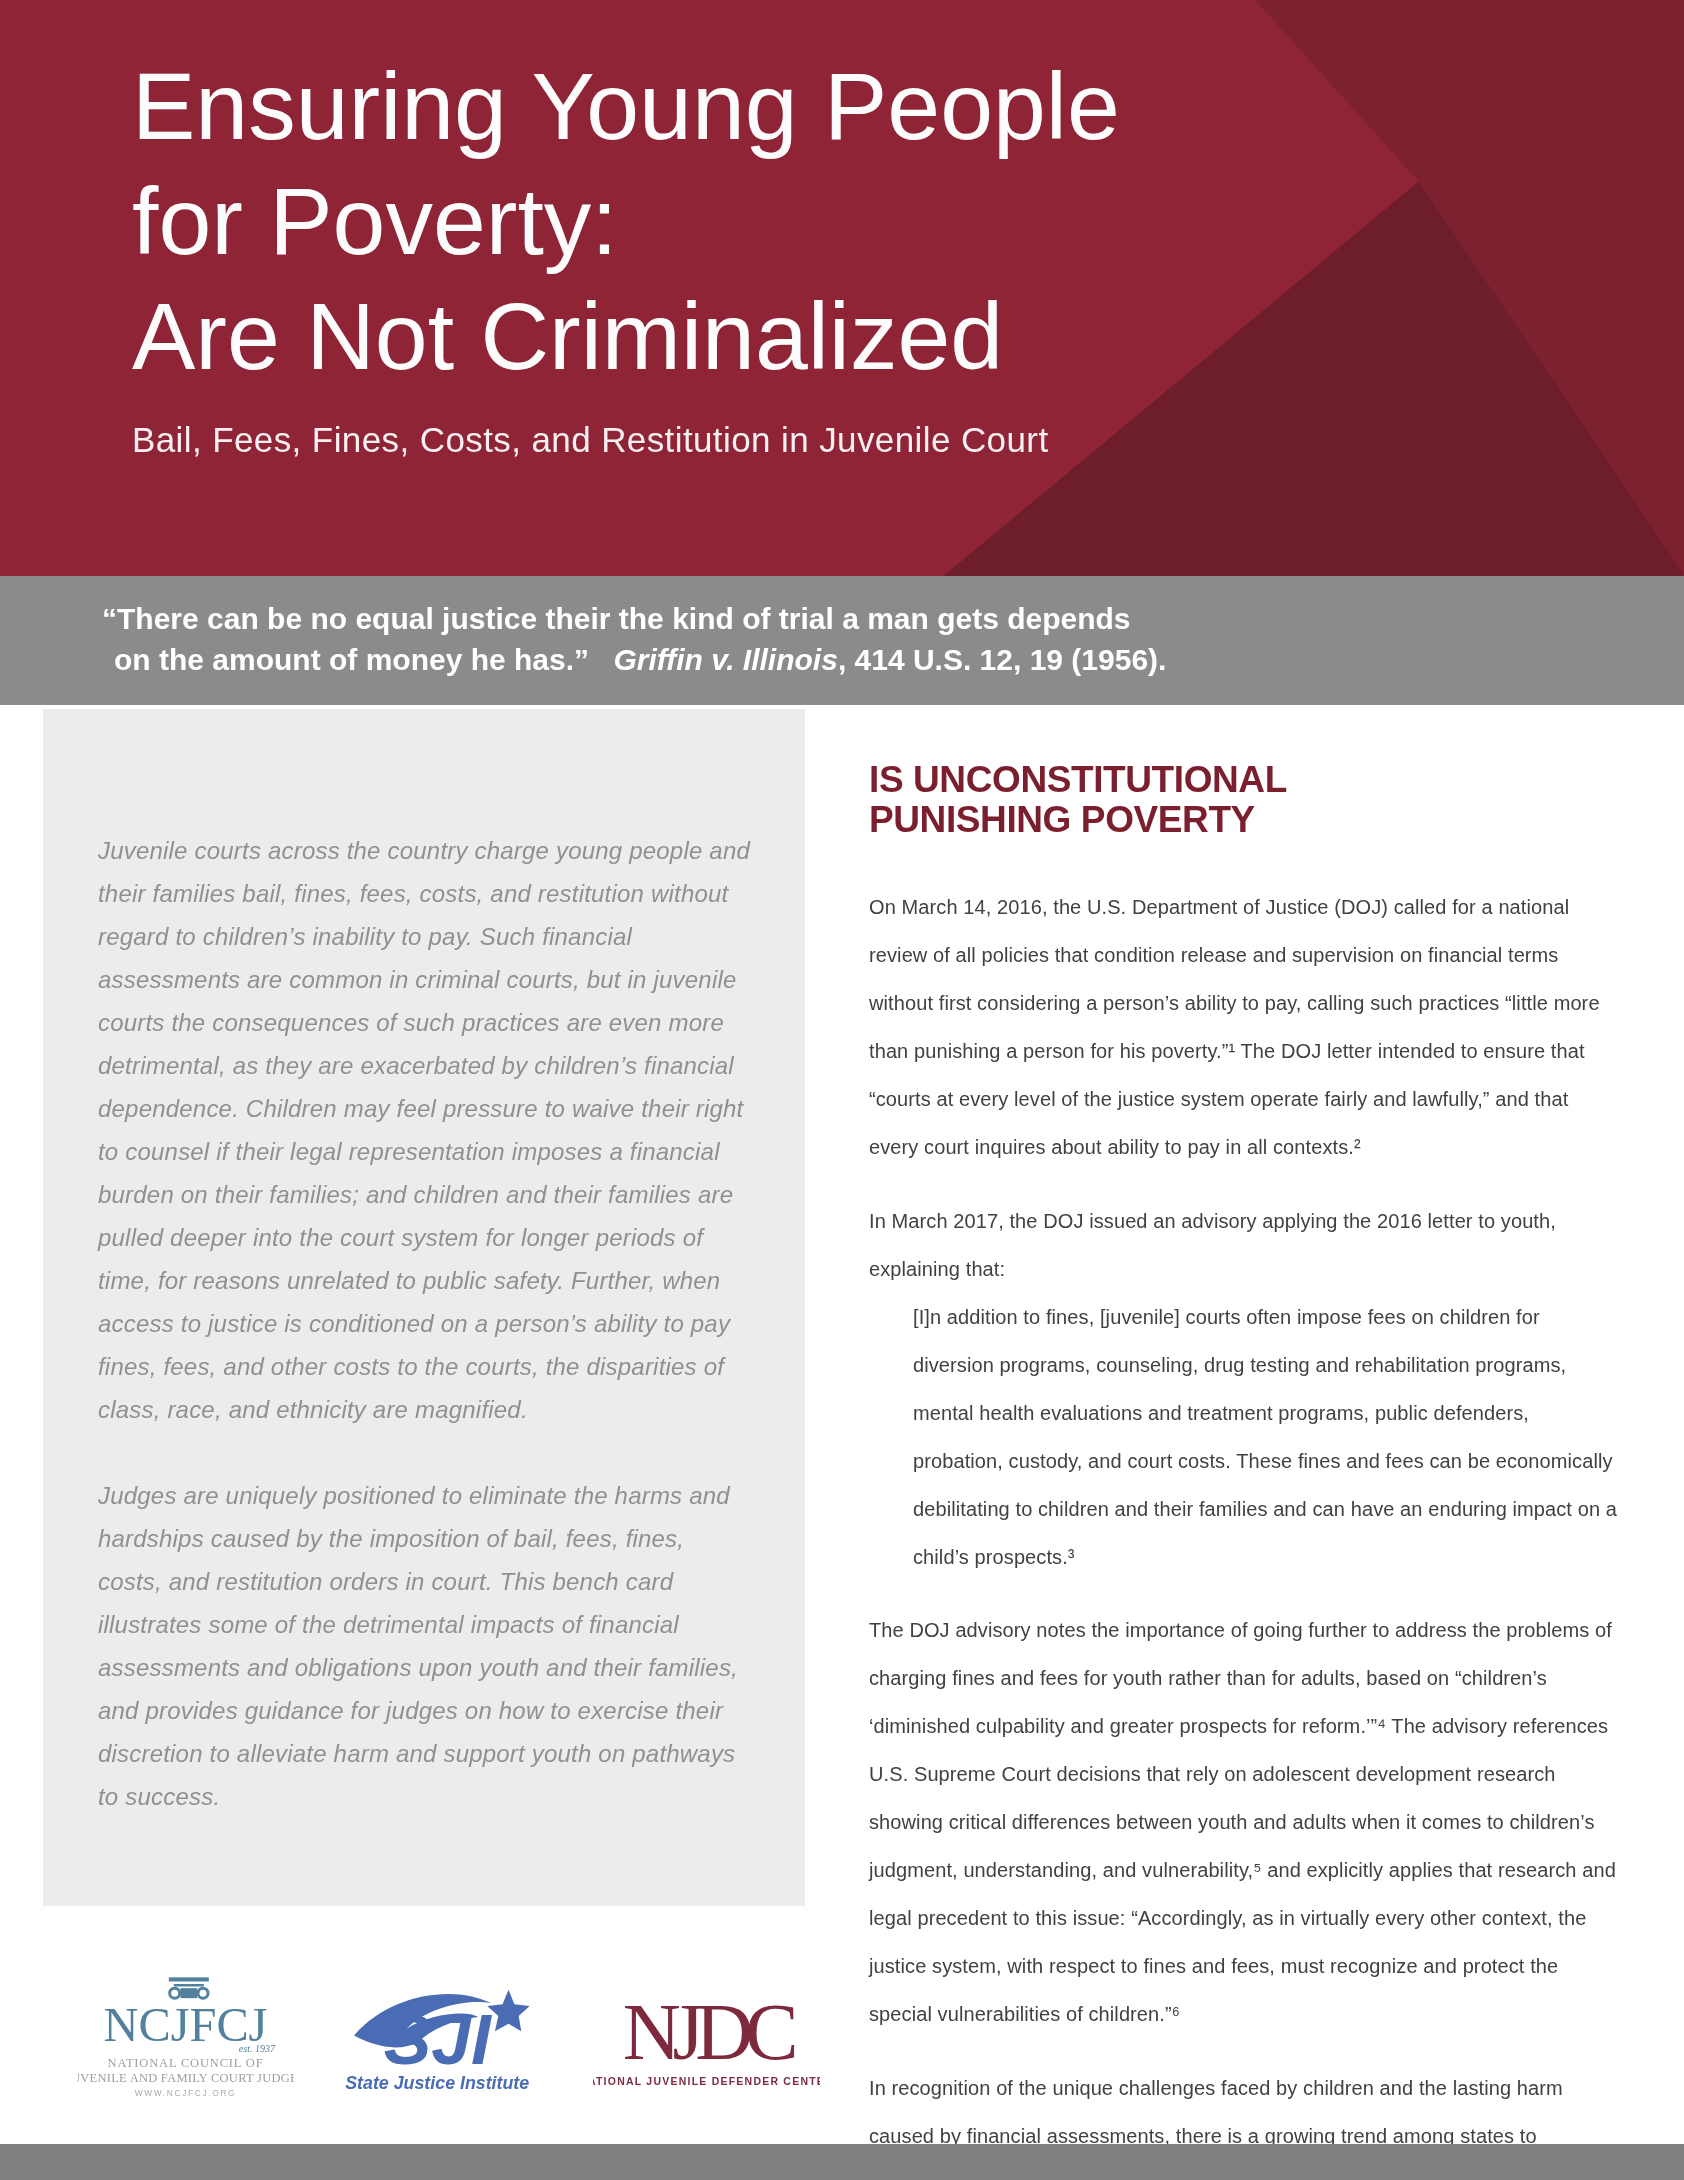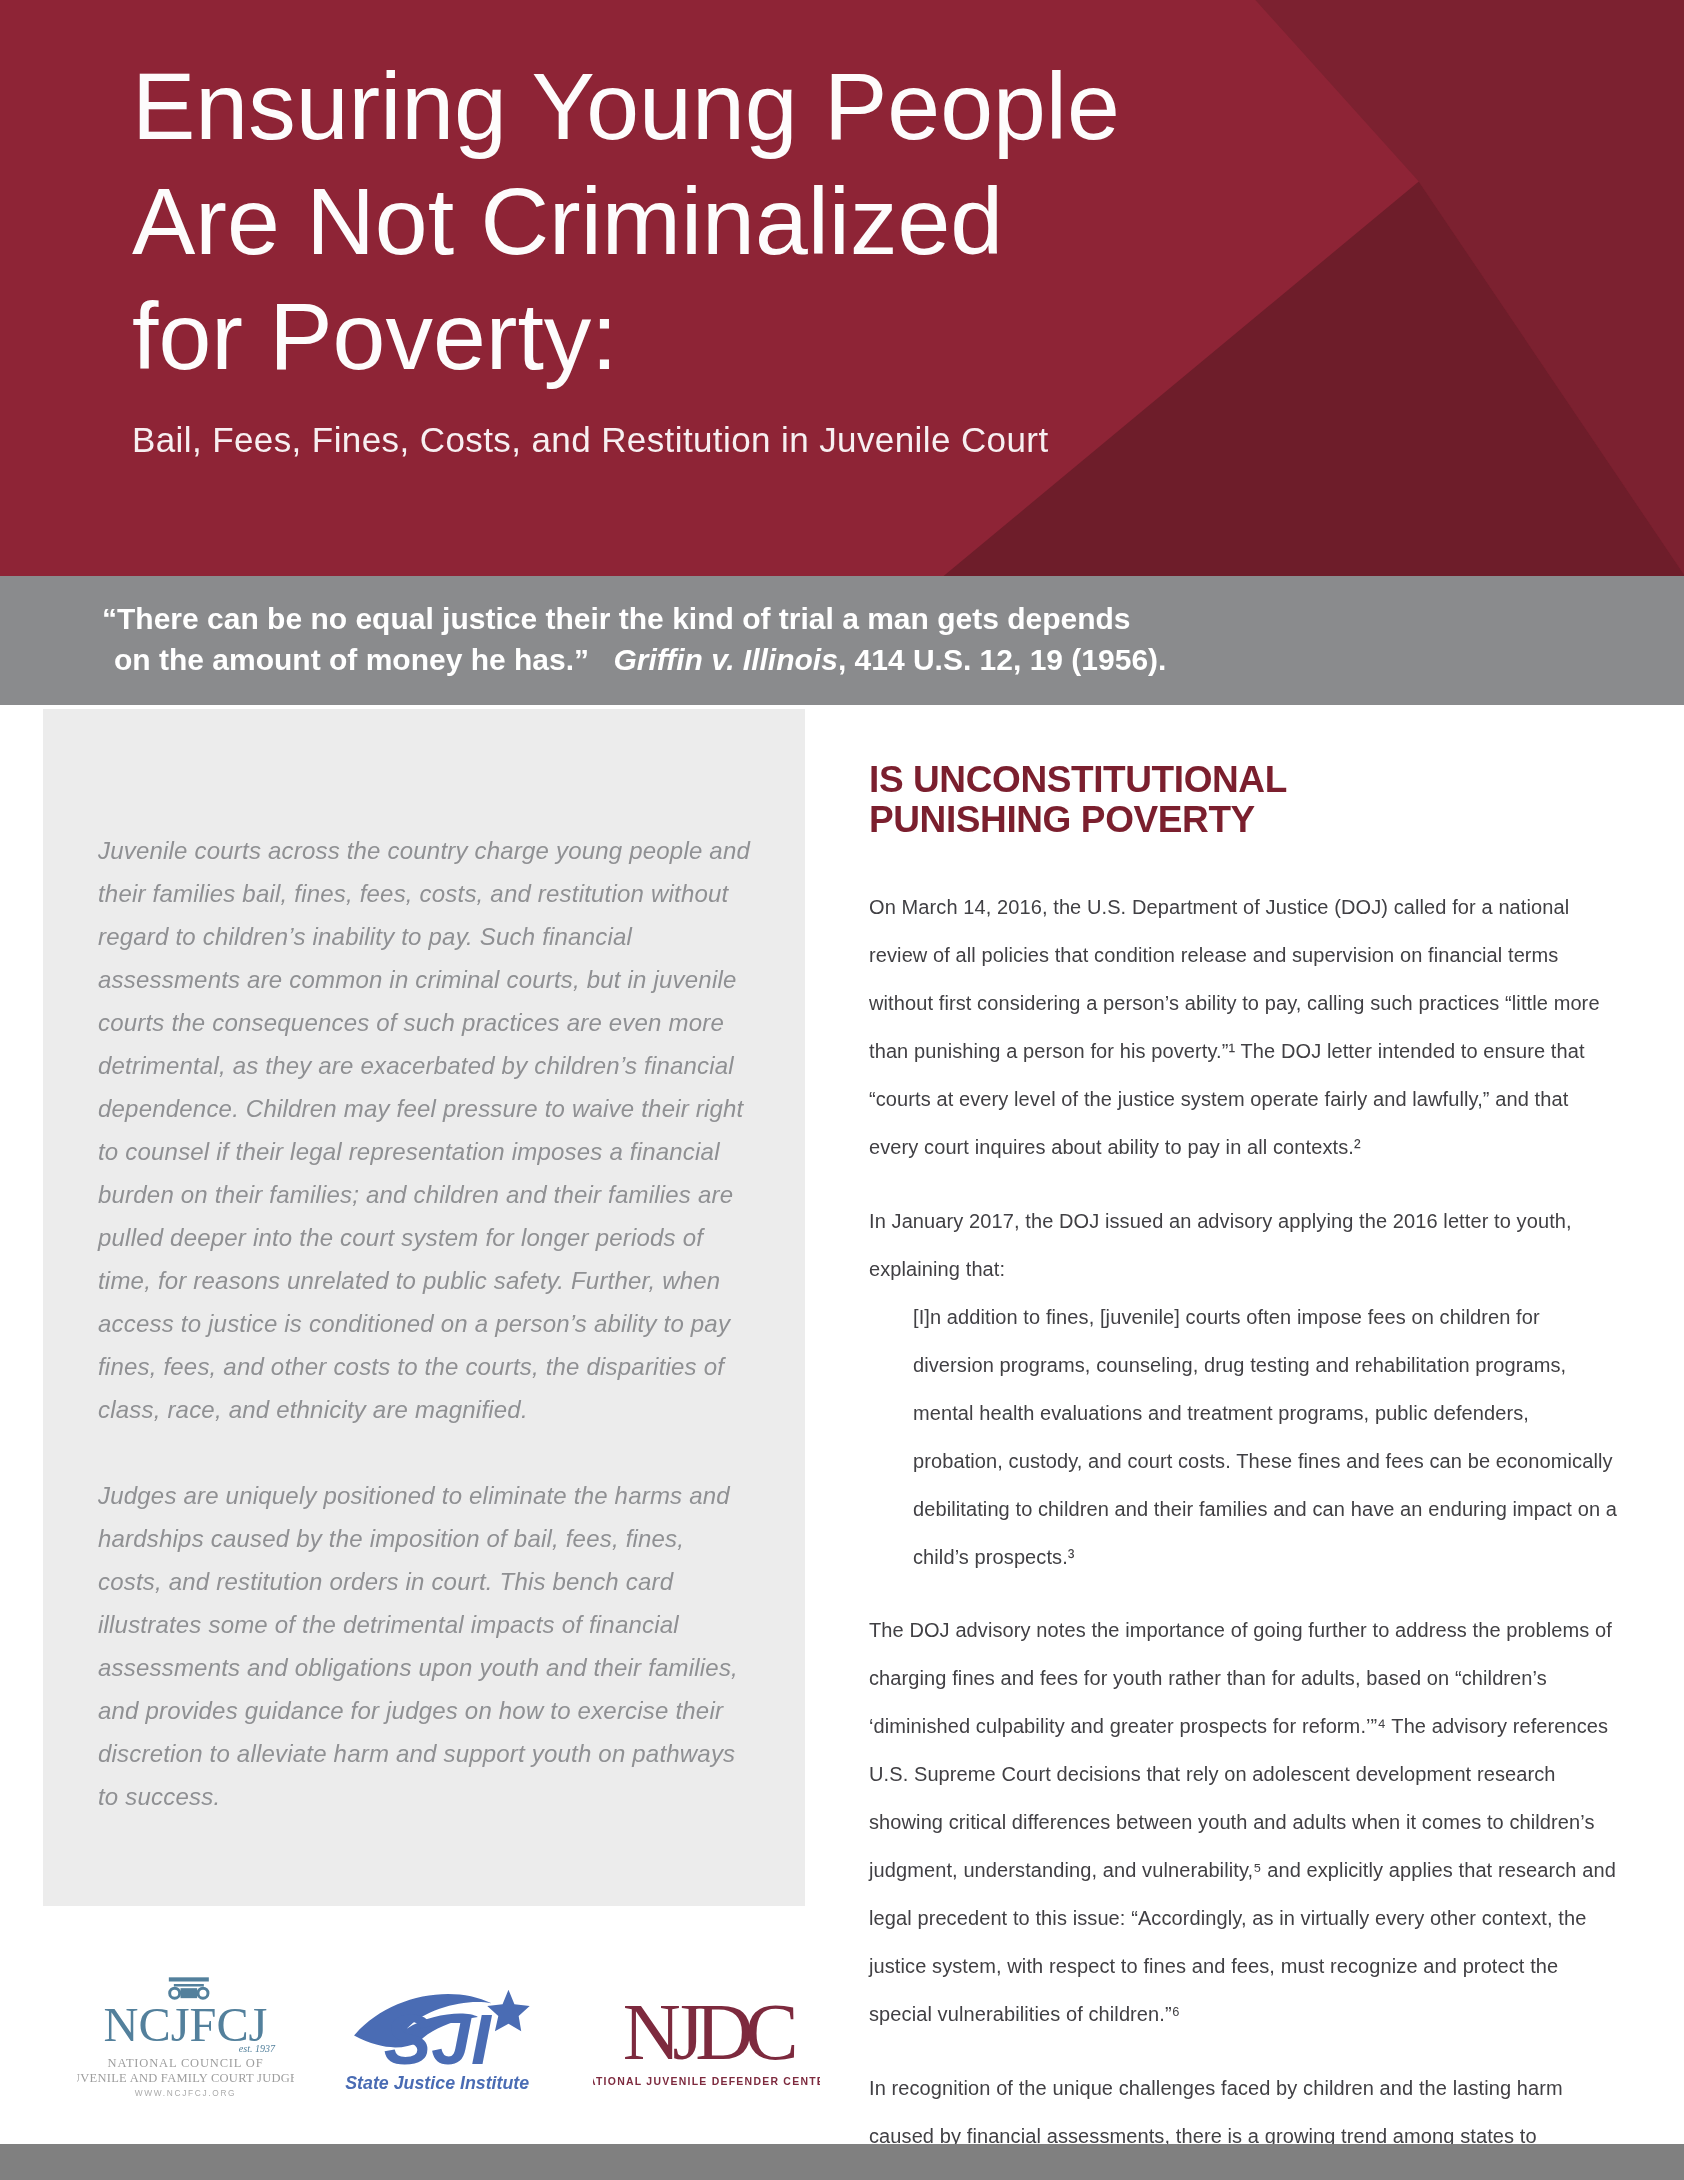--- a/index.html
+++ b/index.html
@@ -74,22 +74,22 @@
 <body>
 
 <div class="page">
 
   <header class="hero">
     <div class="hero-shade shade-a"></div>
     <div class="hero-shade shade-b"></div>
     <div class="hero-content">
       <h1>
         <span class="t-line">Ensuring Young People</span>
+        <span class="t-line">for Poverty:</span>
         <span class="t-line">Are Not Criminalized</span>
-        <span class="t-line">for Poverty:</span>
       </h1>
       <p class="subtitle">Bail, Fees, Fines, Costs, and Restitution in Juvenile Court</p>
     </div>
   </header>
 
   <section class="quote-bar">
     <p class="quote-line1">“There can be no equal justice their the kind of trial a man gets depends</p>
     <p class="quote-line2"><span>on the amount of money he has.” </span><em>Griffin v. Illinois</em><span>, 414 U.S. 12, 19 (1956).</span></p>
   </section>
 
@@ -97,21 +97,21 @@
     <p class="intro-p">Juvenile courts across the country charge young people and their families bail, fines, fees, costs, and restitution without regard to children’s inability to pay. Such financial assessments are common in criminal courts, but in juvenile courts the consequences of such practices are even more detrimental, as they are exacerbated by children’s financial dependence. Children may feel pressure to waive their right to counsel if their legal representation imposes a financial burden on their families; and children and their families are pulled deeper into the court system for longer periods of time, for reasons unrelated to public safety. Further, when access to justice is conditioned on a person’s ability to pay fines, fees, and other costs to the courts, the disparities of class, race, and ethnicity are magnified.</p>
     <p class="intro-p">Judges are uniquely positioned to eliminate the harms and hardships caused by the imposition of bail, fees, fines, costs, and restitution orders in court. This bench card illustrates some of the detrimental impacts of financial assessments and obligations upon youth and their families, and provides guidance for judges on how to exercise their discretion to alleviate harm and support youth on pathways to success.</p>
   </aside>
 
   <main class="main-col">
     <h2>
       <span class="h-line">IS UNCONSTITUTIONAL</span>
       <span class="h-line">PUNISHING POVERTY</span>
     </h2>
     <p>On March 14, 2016, the U.S. Department of Justice (DOJ) called for a national review of all policies that condition release and supervision on financial terms without first considering a person’s ability to pay, calling such practices “little more than punishing a person for his poverty.”¹ The DOJ letter intended to ensure that “courts at every level of the justice system operate fairly and lawfully,” and that every court inquires about ability to pay in all contexts.²</p>
-    <p class="lead">In January 2017, the DOJ issued an advisory applying the 2016 letter to youth, explaining that:</p>
+    <p class="lead">In March 2017, the DOJ issued an advisory applying the 2016 letter to youth, explaining that:</p>
     <blockquote>[I]n addition to fines, [juvenile] courts often impose fees on children for diversion programs, counseling, drug testing and rehabilitation programs, mental health evaluations and treatment programs, public defenders, probation, custody, and court costs. These fines and fees can be economically debilitating to children and their families and can have an enduring impact on a child’s prospects.³</blockquote>
     <p>The DOJ advisory notes the importance of going further to address the problems of charging fines and fees for youth rather than for adults, based on “children’s ‘diminished culpability and greater prospects for reform.’”⁴ The advisory references U.S. Supreme Court decisions that rely on adolescent development research showing critical differences between youth and adults when it comes to children’s judgment, understanding, and vulnerability,⁵ and explicitly applies that research and legal precedent to this issue: “Accordingly, as in virtually every other context, the justice system, with respect to fines and fees, must recognize and protect the special vulnerabilities of children.”⁶</p>
     <p>In recognition of the unique challenges faced by children and the lasting harm caused by financial assessments, there is a growing trend among states to eliminate fines and fees for youth.⁷</p>
   </main>
 
   <footer class="logos">
 
     <svg class="logo logo-ncjfcj" viewBox="0 0 260 150">
       <g>
         <rect x="110" y="4" width="48" height="5" fill="#53809c"></rect>

